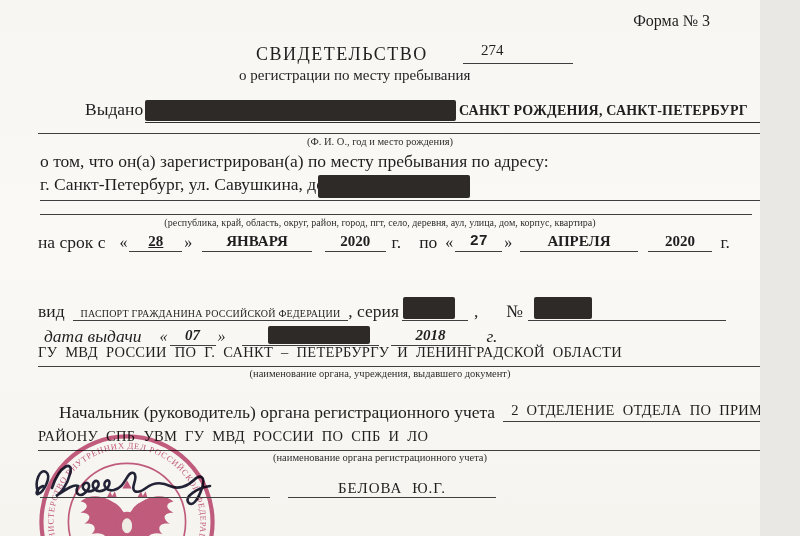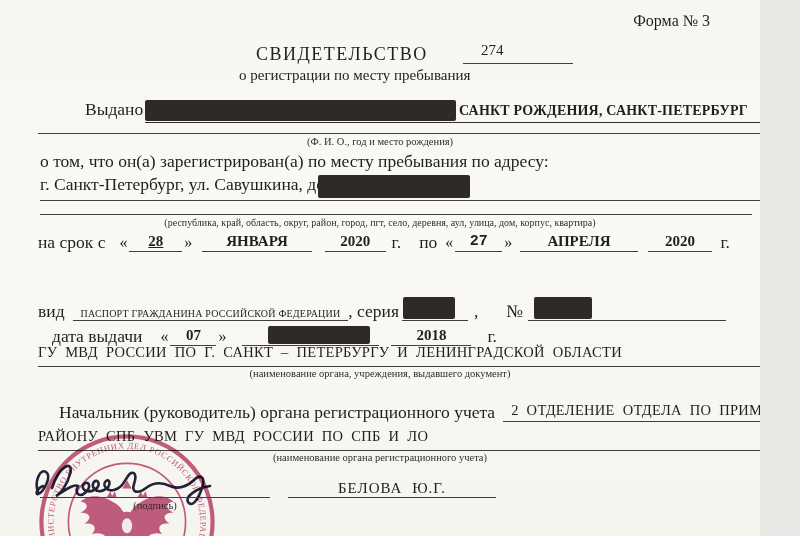--- a/index.html
+++ b/index.html
@@ -82,21 +82,21 @@
     <span class="u cellbox" style="width:66px;height:26px;margin-left:3px;">
       <span class="redaction" style="width:52px;height:22px;margin:0 0 1px 1px;"></span>
     </span>
     <span style="margin-left:6px;">,</span>
     <span style="margin-left:28px;">№</span>
     <span class="u cellbox" style="flex:1;height:26px;margin-left:5px;">
       <span class="redaction" style="width:58px;height:22px;margin:0 0 1px 6px;"></span>
     </span>
   </div>
 
-  <div class="abs flexrow t" style="left:52px;top:319px;">
+  <div class="abs flexrow t" style="left:44px;top:319px;font-style:italic;">
     <span>дата выдачи</span>
     <span class="qm" style="margin-left:16px;">«</span>
     <span class="fillcell" style="width:46px;">07</span>
     <span class="qm">»</span>
     <span class="u cellbox" style="width:137px;height:26px;margin-left:14px;">
       <span class="redaction" style="width:102px;height:18px;margin:0 0 1px 26px;"></span>
     </span>
     <span class="fillcell" style="width:80px;margin-left:12px;">2018</span>
     <span style="margin-left:16px;">г.</span>
   </div>
@@ -144,19 +144,18 @@
     <path d="M10,34 C6,24 12,10 18,14 C24,18 16,34 10,36 C7,37 9,30 15,28
              M24,30 C32,6 46,2 42,16 C39,28 32,36 28,38
              C40,30 46,26 50,28 C46,36 52,40 58,34 C64,28 60,22 56,26 C52,30 58,36 66,32
              C74,28 70,20 66,24 C62,28 68,36 76,32 C84,28 82,20 78,23 C74,26 78,34 86,32
              C94,30 96,24 100,18 C104,12 110,14 106,26 C103,35 110,36 118,30
              C126,24 134,24 142,28 C150,32 160,28 166,22 C172,16 178,18 174,30
              C170,42 164,50 160,44 C157,39 168,30 182,28" fill="none" stroke="#24243a" stroke-width="2.6" stroke-linecap="round"></path>
   </svg>
 
   <div class="abs hline" style="left:40px;top:497px;width:230px;border-top-width:1.6px;"></div>
-  <div class="abs caption" style="left:40px;top:500px;width:230px;text-align:center;">(подпись)</div>
 
   <div class="abs" style="left:288px;top:480px;width:208px;text-align:center;font-size:15px;letter-spacing:1px;word-spacing:5px;">БЕЛОВА Ю.Г.</div>
   <div class="abs hline" style="left:288px;top:497px;width:208px;border-top-width:1.6px;"></div>
   <div class="abs caption" style="left:288px;top:500px;width:208px;text-align:center;margin-top:36px;">(фамилия)</div>
 
 </div>
 
 </body></html>

